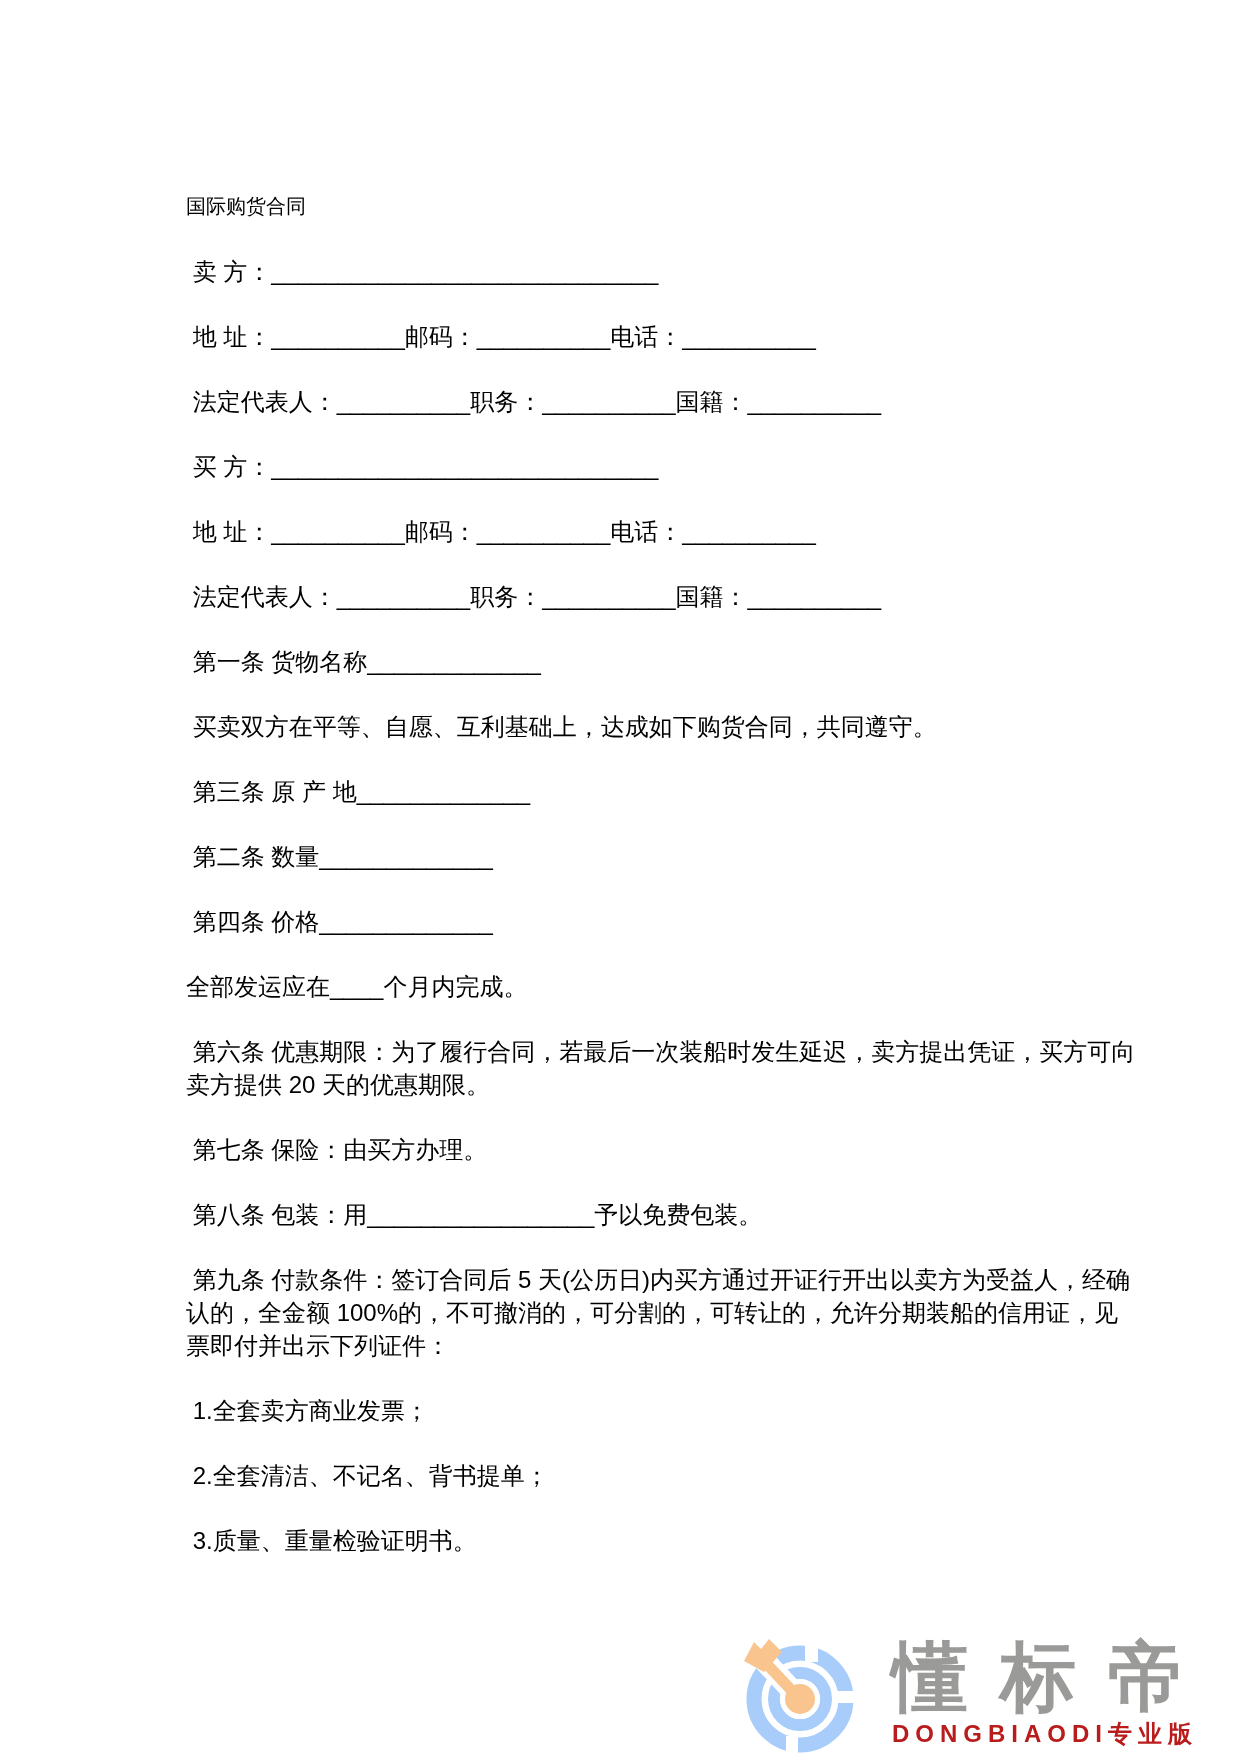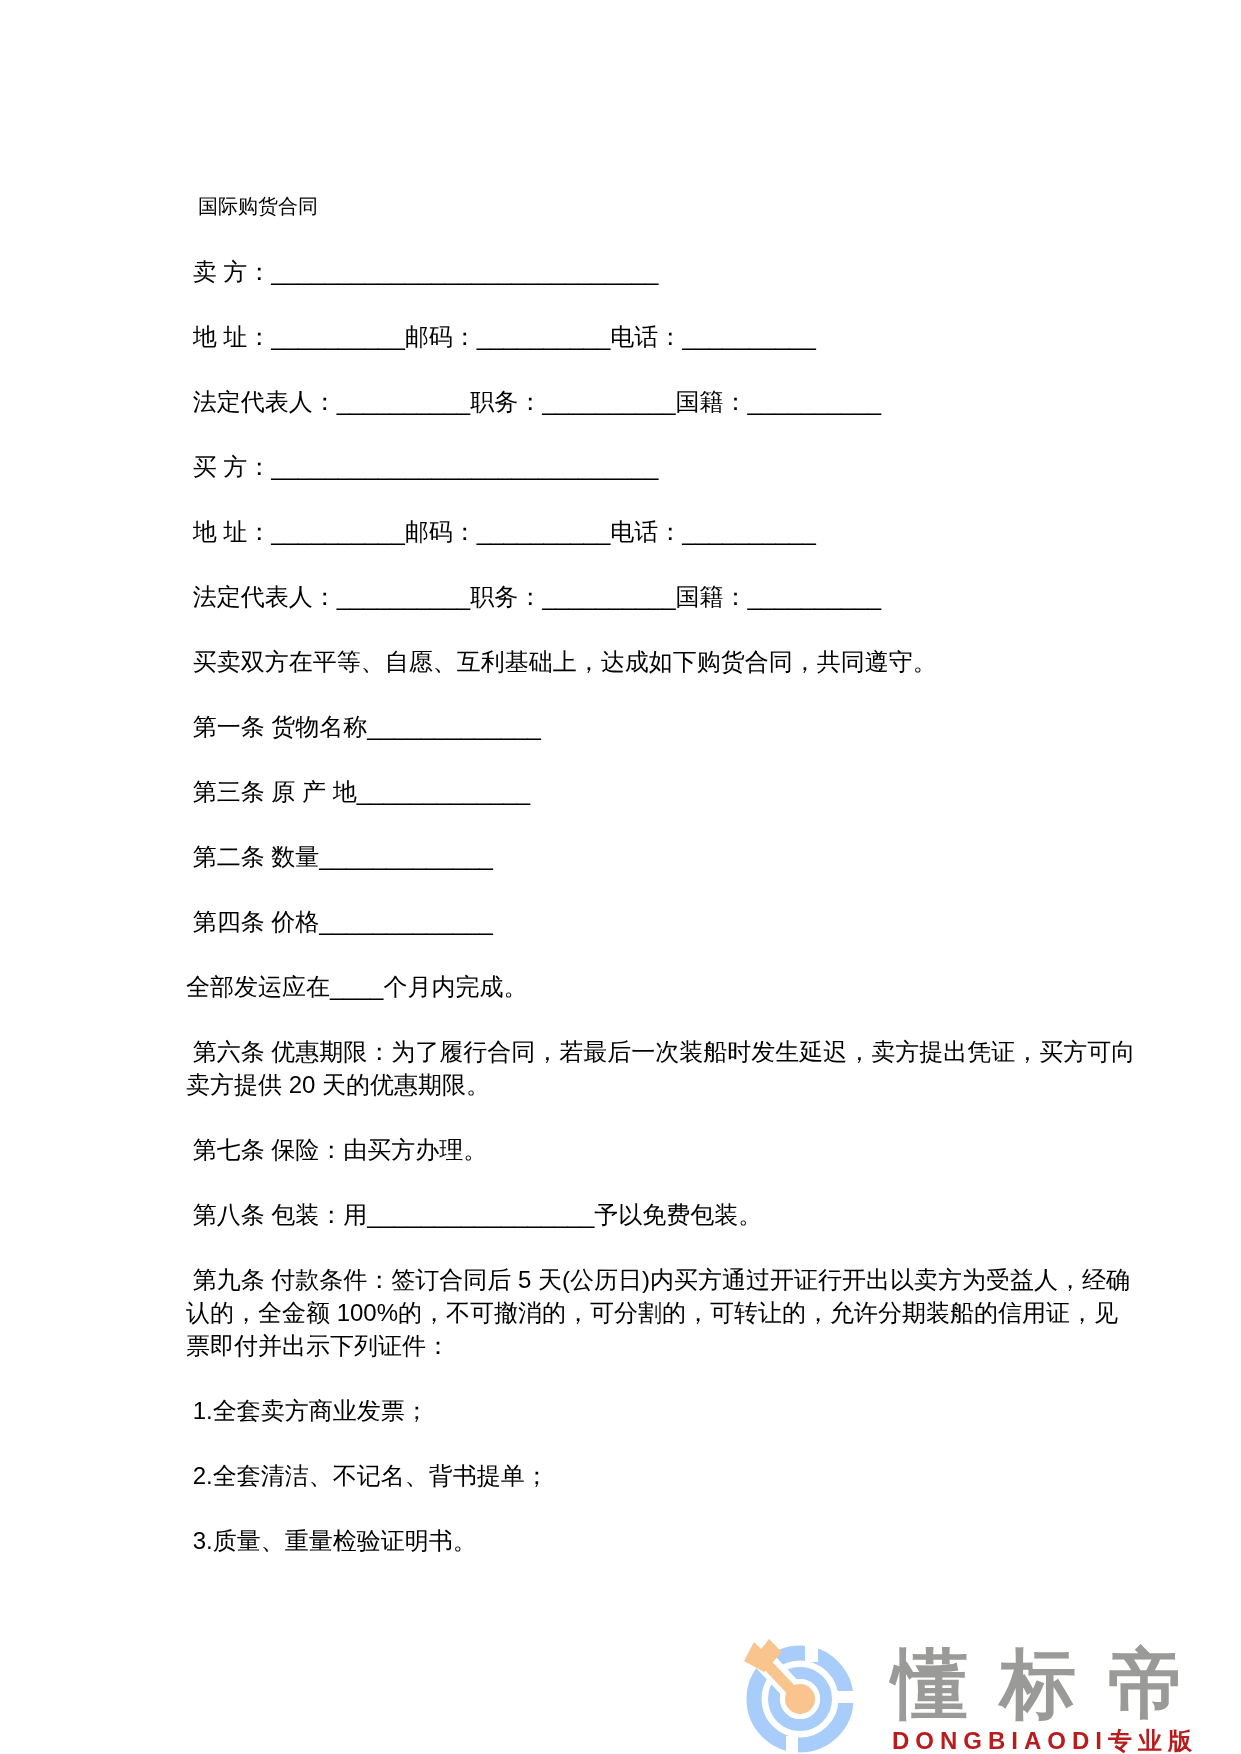--- a/index.html
+++ b/index.html
@@ -18,21 +18,21 @@
   }
   .doc-body {
     position: absolute;
     left: 186px;
     top: 190px;
     width: 940px;
   }
   .doc-title {
     font-size: 20px;
     line-height: 33px;
-    margin: 0 0 32px 12px;
+    margin: 0 0 32px 0;
     white-space: pre;
     font-weight: 500;
     font-family: Liberation Serif, serif;
   }
   .para {
     margin: 0 0 32px 0;
   }
   .para .line {
     font-size: 24px;
     line-height: 33px;
@@ -54,21 +54,21 @@
   }
   .wm-text {
     position: absolute;
     left: 150px;
     top: 0;
     width: 330px;
   }
   .wm-brand {
     font-size: 76px;
     line-height: 76px;
-    margin-top: 13px;
+    margin-top: 6px;
     letter-spacing: 32px;
     font-weight: bold;
     white-space: nowrap;
   }
   .wm-sub {
     font-size: 24px;
     line-height: 24px;
     margin-top: 7px;
     letter-spacing: 6px;
     font-weight: bold;
@@ -95,24 +95,24 @@
         <div class="para">
           <div class="line"> 买 方：_____________________________</div>
         </div>
         <div class="para">
           <div class="line"> 地 址：__________邮码：__________电话：__________</div>
         </div>
         <div class="para">
           <div class="line"> 法定代表人：__________职务：__________国籍：__________</div>
         </div>
         <div class="para">
-          <div class="line"> 买卖双方在平等、自愿、互利基础上，达成如下购货合同，共同遵守。</div>
+          <div class="line"> 第一条 货物名称_____________</div>
         </div>
         <div class="para">
-          <div class="line"> 第一条 货物名称_____________</div>
+          <div class="line"> 买卖双方在平等、自愿、互利基础上，达成如下购货合同，共同遵守。</div>
         </div>
         <div class="para">
           <div class="line"> 第三条 原 产 地_____________</div>
         </div>
         <div class="para">
           <div class="line"> 第二条 数量_____________</div>
         </div>
         <div class="para">
           <div class="line"> 第四条 价格_____________</div>
         </div>

